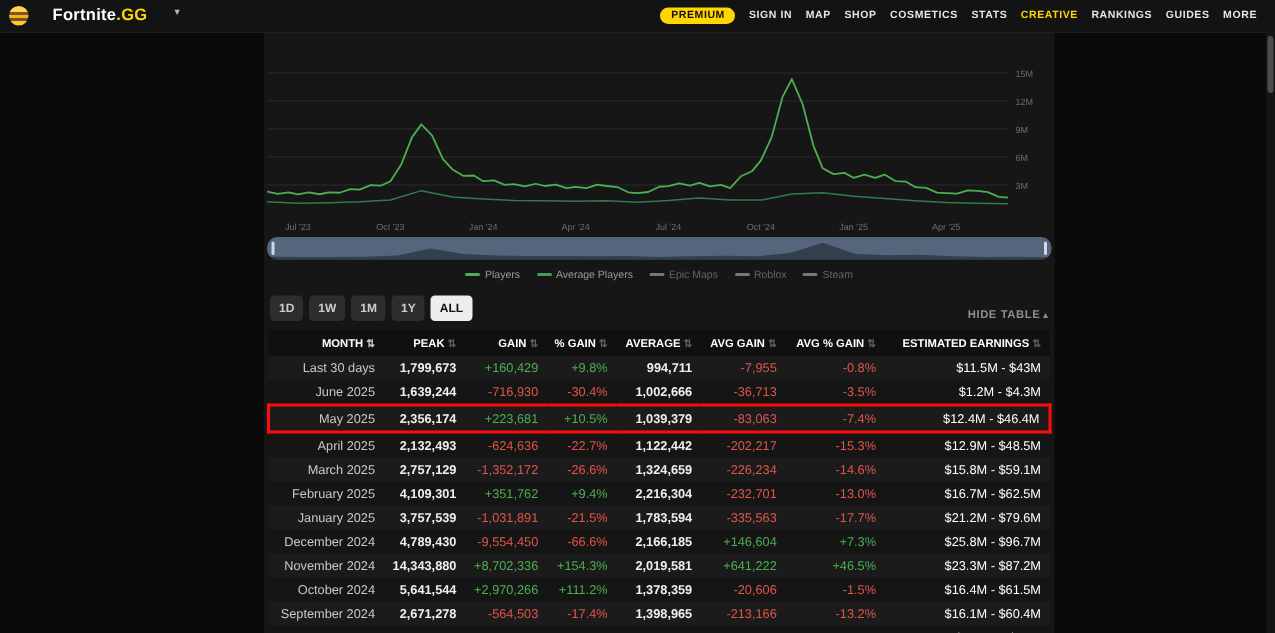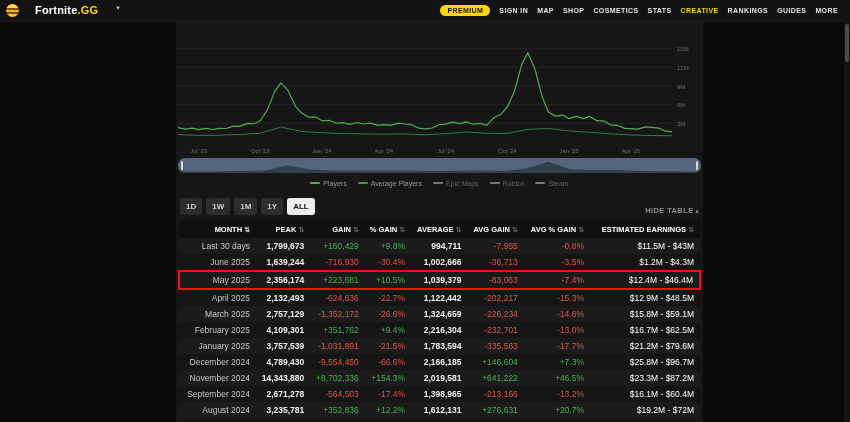--- a/index.html
+++ b/index.html
@@ -247,20 +247,30 @@
             <td class="month">November 2024</td>
             <td class="num">14,343,880</td>
             <td class="pos">+8,702,336</td>
             <td class="pos">+154.3%</td>
             <td class="num">2,019,581</td>
             <td class="pos">+641,222</td>
             <td class="pos">+46.5%</td>
             <td class="earnings">$23.3M - $87.2M</td>
           </tr>
           <tr>
+            <td class="month">October 2024</td>
+            <td class="num">5,641,544</td>
+            <td class="pos">+2,970,266</td>
+            <td class="pos">+111.2%</td>
+            <td class="num">1,378,359</td>
+            <td class="neg">-20,606</td>
+            <td class="neg">-1.5%</td>
+            <td class="earnings">$16.4M - $61.5M</td>
+          </tr>
+          <tr>
             <td class="month">September 2024</td>
             <td class="num">2,671,278</td>
             <td class="neg">-564,503</td>
             <td class="neg">-17.4%</td>
             <td class="num">1,398,965</td>
             <td class="neg">-213,166</td>
             <td class="neg">-13.2%</td>
             <td class="earnings">$16.1M - $60.4M</td>
           </tr>
           <tr>

